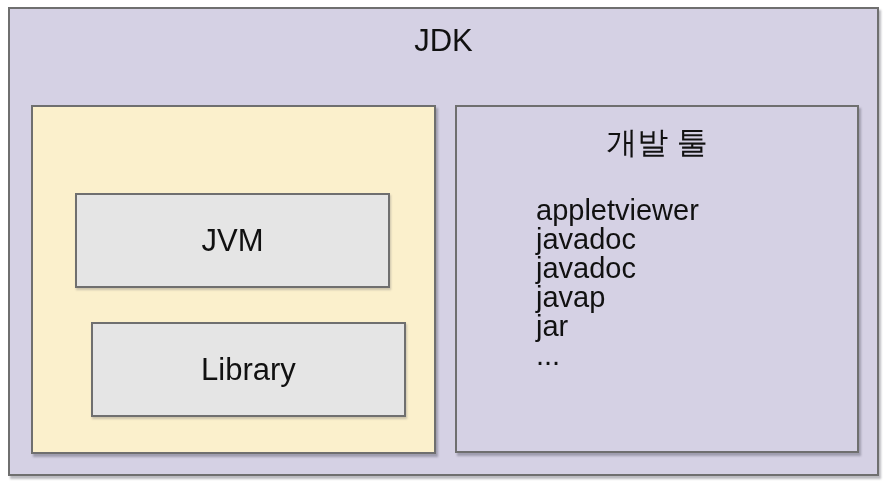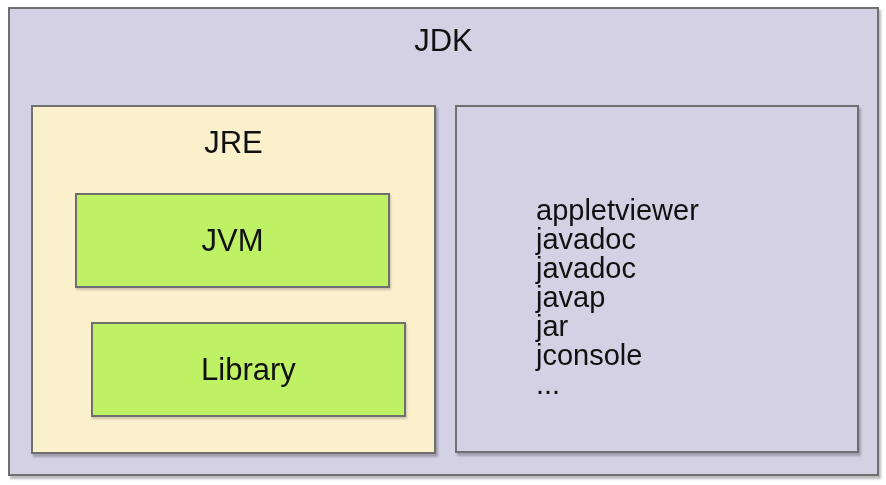--- a/index.html
+++ b/index.html
@@ -34,21 +34,21 @@
     background: #fbf0cc;
   }
   .devtools-box {
     left: 455px; top: 105px;
     width: 404px; height: 348px;
     background: #d5d1e4;
   }
   .inner-box {
     left: 75px;
     width: 315px; height: 95px;
-    background: #bef264;
+    background: #e5e5e5;
     display: flex;
     align-items: center;
     justify-content: center;
     font-size: 31px;
     box-shadow: 1px 2px 2px rgba(60,60,75,0.25);
   }
   .jvm-box { top: 193px; }
   .library-box { top: 322px; margin-left: 16px; }
   .title {
     position: absolute;
@@ -71,35 +71,34 @@
 </style>
 </head>
 <body>
 
 <div class="stage">
 
   <div class="box jdk-box"></div>
   <div class="title jdk-title">JDK</div>
 
   <div class="box jre-box"></div>
-  <div class="title jre-title">JRE</div>
 
   <div class="box inner-box jvm-box">
     <span>JVM</span>
   </div>
 
   <div class="box inner-box library-box">
     <span>Library</span>
   </div>
 
   <div class="box devtools-box"></div>
+  <div class="title devtools-title">개발 툴</div>
 
   <div class="tools-list">
     <div>appletviewer</div>
     <div>javadoc</div>
     <div>javadoc</div>
     <div>javap</div>
     <div>jar</div>
-    <div>jconsole</div>
     <div>...</div>
   </div>
 
 </div>
 
 </body></html>

